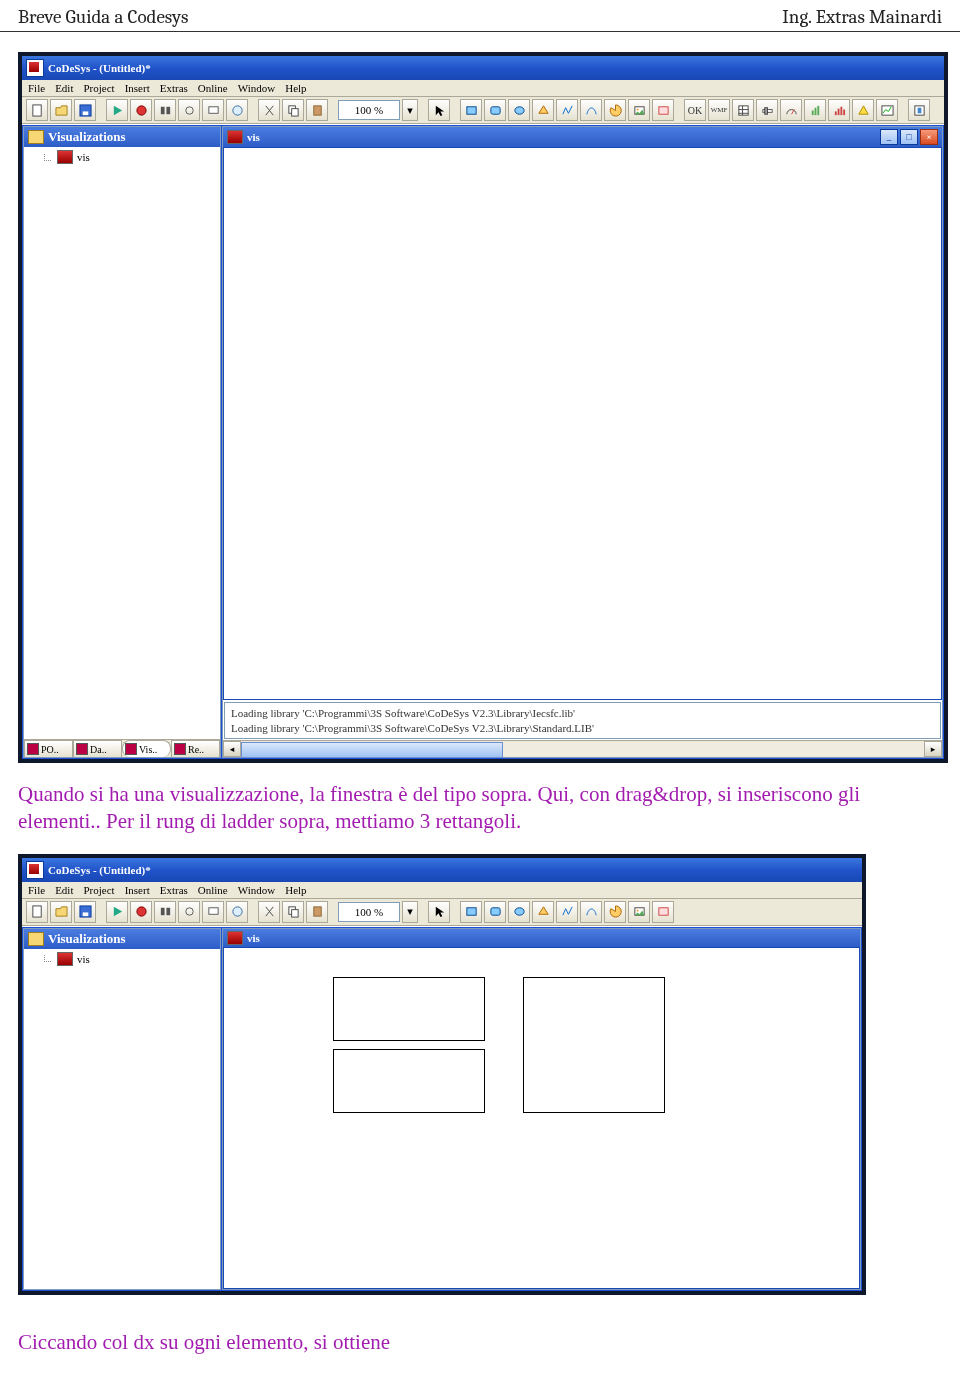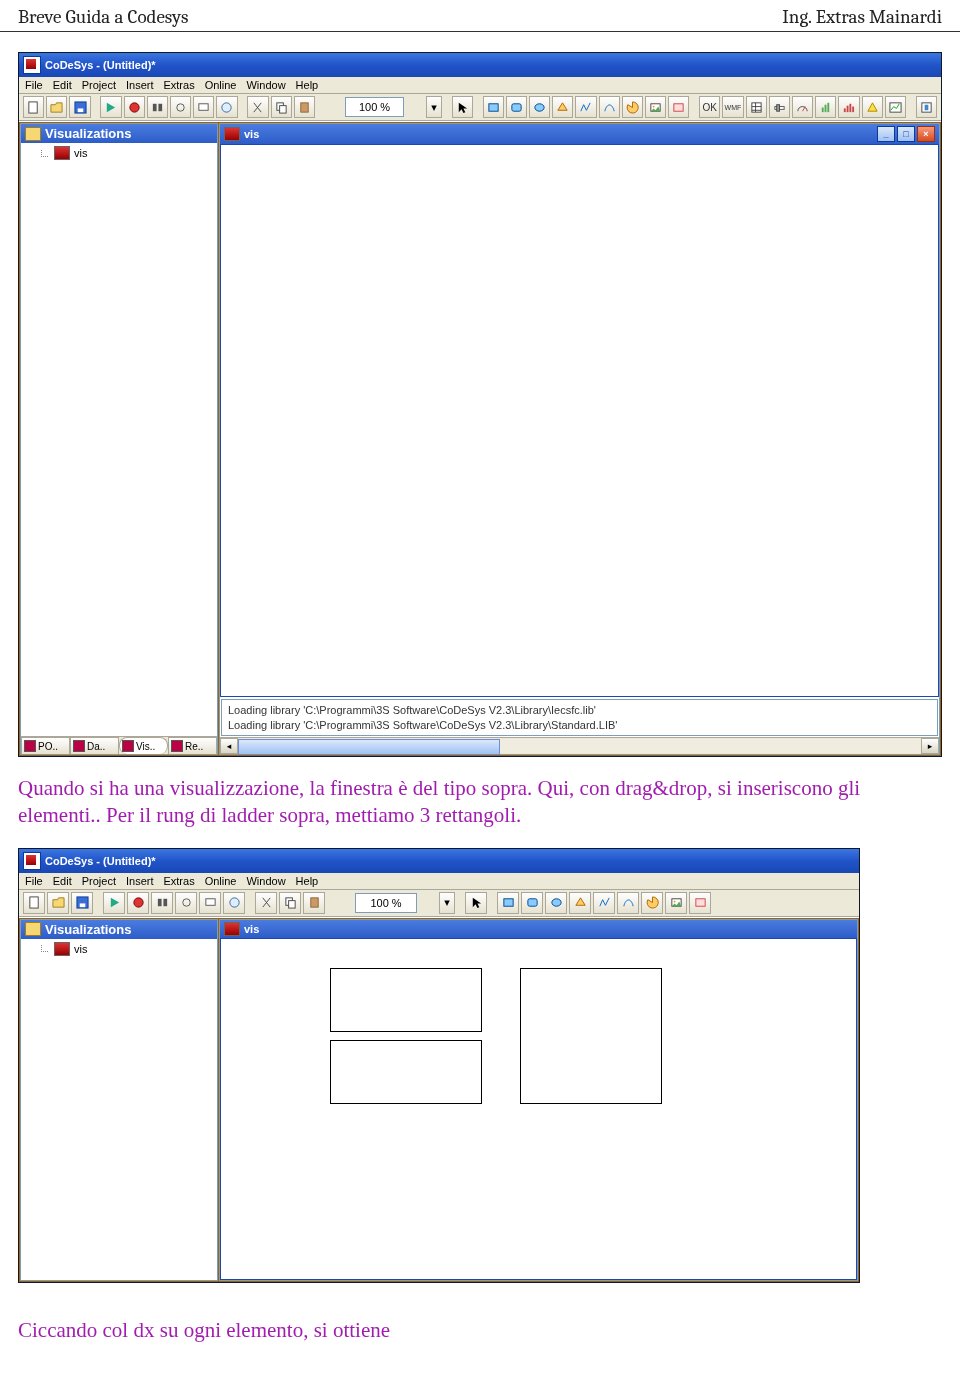--- a/index.html
+++ b/index.html
@@ -17,23 +17,23 @@
     border-bottom: 1px solid #333;
     color: #222;
   }
   .page-header .center { text-decoration: underline; }
   .content { padding: 20px 18px 30px 18px; }
   .body-text { font-size: 21px; margin: 18px 0; line-height: 1.3; color:#a21caf;}
   .body-text.last { margin-top: 34px; }
 
   
   .app-window {
-    border: 1px solid #0f172a;
-    background: #a16207;
-    font-family: Liberation Sans, sans-serif;
+    border: 4px solid #0f172a;
+    background: #1d4ed8;
+    font-family: Liberation Serif, serif;
     font-size: 11px;
     color: #000;
     width: 922px;
     margin-bottom: 4px;
   }
   .app-window.small { width: 840px; }
   .titlebar {
     background: linear-gradient(#3b77e0, #2154c9 50%, #1948b5);
     color: #fff;
     display: flex;
@@ -68,21 +68,21 @@
     width:20px; height:20px; border:1px solid #aca899;
     background: linear-gradient(#fefefe,#e6e2d0);
     display:flex; align-items:center; justify-content:center;
     font-size:10px; color:#333;text-align:center;
   }
   .tbtn svg{ width:13px; height:13px; }
   .tsep { width:6px; }
   .zoom-box {
     width:60px; height:18px; border:1px solid #7f9db9; background:#fff;
     display:flex; align-items:center; justify-content:center;
-    font-size:11px; margin:0 20px;
+    font-size:11px; margin:0 0;
   }
   .zoom-dd { width:14px; height:20px; border:1px solid #aca899; background:linear-gradient(#fefefe,#e6e2d0); display:flex;align-items:center;justify-content:center;}
   .workspace {
     display:flex;
     border-top:1px solid #fff;
   }
   .sidebar {
     width: 196px;
     background:#fff;
     border:1px solid #7f9db9;

